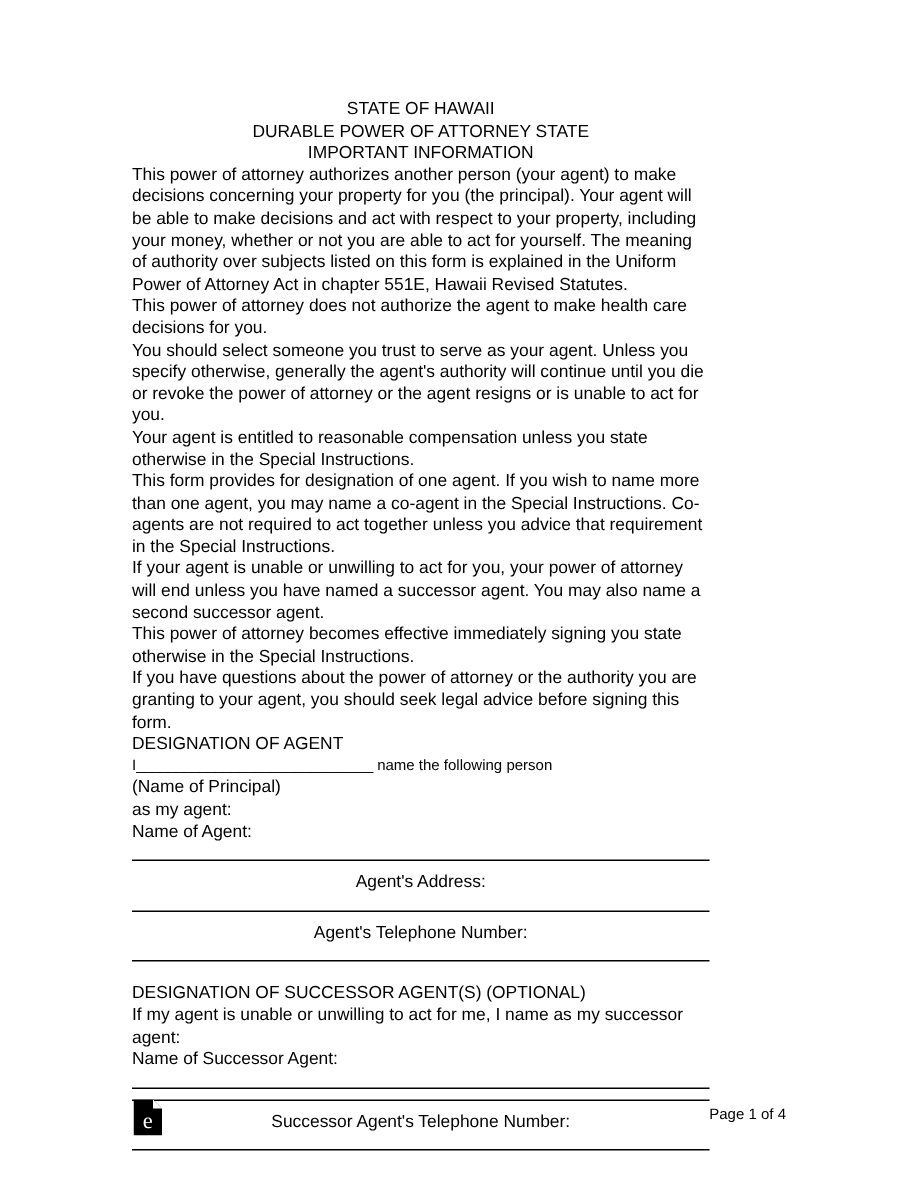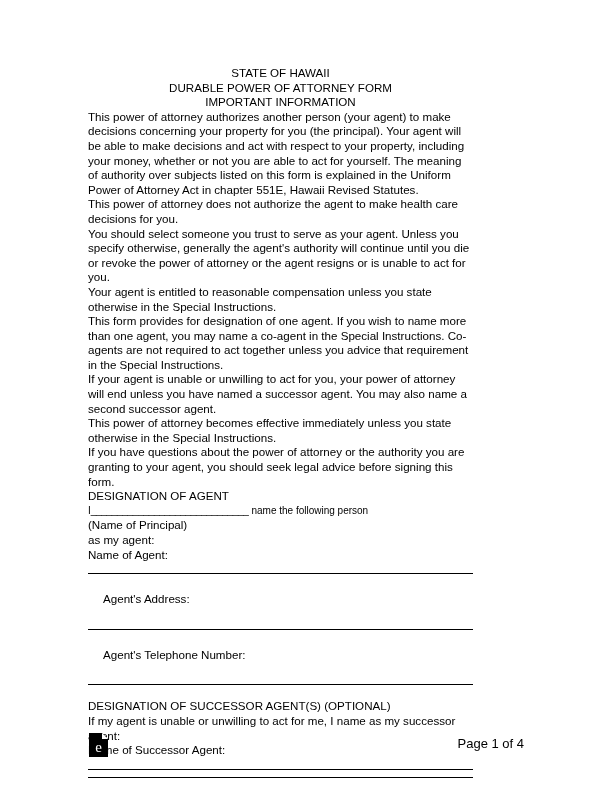--- a/index.html
+++ b/index.html
@@ -56,68 +56,69 @@
     margin: 0;
     width: 385px;
     height: 0;
   }
   .sp-2 { height: 7px; }
   .sp-3 { height: 11px; }
   .sp-4 { height: 14px; }
   .label-after-rule {
     font-size: 11.6px;
     line-height: 14.6px;
-    margin: 15px;
+    margin: 4px;
     padding-top: 3px;
+    text-align: center;
   }
   .footer {
     position: absolute;
     left: 0;
     top: 728px;
     width: 612px;
     height: 40px;
   }
   .logo {
     position: absolute;
     left: 89px;
     top: 5px;
     width: 19px;
     height: 24px;
   }
   .logo svg { display: block; }
   .page-num {
     position: absolute;
     right: 88px;
     top: 10px;
-    font-size: 13px;
+    font-size: 10px;
     line-height: 12px;
     text-align: right;
     white-space: nowrap;
   }
 </style>
 </head>
 <body>
 
 <div class="page">
 
   <div class="content">
 
     <div class="title-block">
       <div class="title-line">STATE OF HAWAII</div>
-      <div class="title-line">DURABLE POWER OF ATTORNEY FORM</div>
+      <div class="title-line">DURABLE POWER OF ATTORNEY STATE</div>
       <div class="title-line">IMPORTANT INFORMATION</div>
     </div>
 
     <p class="para">This power of attorney authorizes another person (your agent) to make decisions concerning your property for you (the principal).  Your agent will be able to make decisions and act with respect to your property, including your money, whether or not you are able to act for yourself.  The meaning of authority over subjects listed on this form is explained in the Uniform Power of Attorney Act in chapter 551E, Hawaii Revised Statutes.</p>
     <p class="para">This power of attorney does not authorize the agent to make health care decisions for you.</p>
     <p class="para">You should select someone you trust to serve as your agent.  Unless you specify otherwise, generally the agent's authority will continue until you die or revoke the power of attorney or the agent resigns or is unable to act for you.</p>
     <p class="para">Your agent is entitled to reasonable compensation unless you state otherwise in the Special Instructions.</p>
     <p class="para">This form provides for designation of one agent.  If you wish to name more than one agent, you may name a co-agent in the Special Instructions.  Co-agents are not required to act together unless you advice that requirement in the Special Instructions.</p>
     <p class="para">If your agent is unable or unwilling to act for you, your power of attorney will end unless you have named a successor agent.  You may also name a second successor agent.</p>
-    <p class="para">This power of attorney becomes effective immediately unless you state otherwise in the Special Instructions.</p>
+    <p class="para">This power of attorney becomes effective immediately signing you state otherwise in the Special Instructions.</p>
     <p class="para">If you have questions about the power of attorney or the authority you are granting to your agent, you should seek legal advice before signing this form.</p>
 
     <div class="heading">DESIGNATION OF AGENT</div>
 
     <div class="fill-line"><span>I</span><span class="underscores">______________________________</span> <span>name the following person</span></div>
 
     <div class="para">(Name of Principal)</div>
     <div class="para">as my agent:</div>
     <div class="para">Name of Agent:</div>
 

